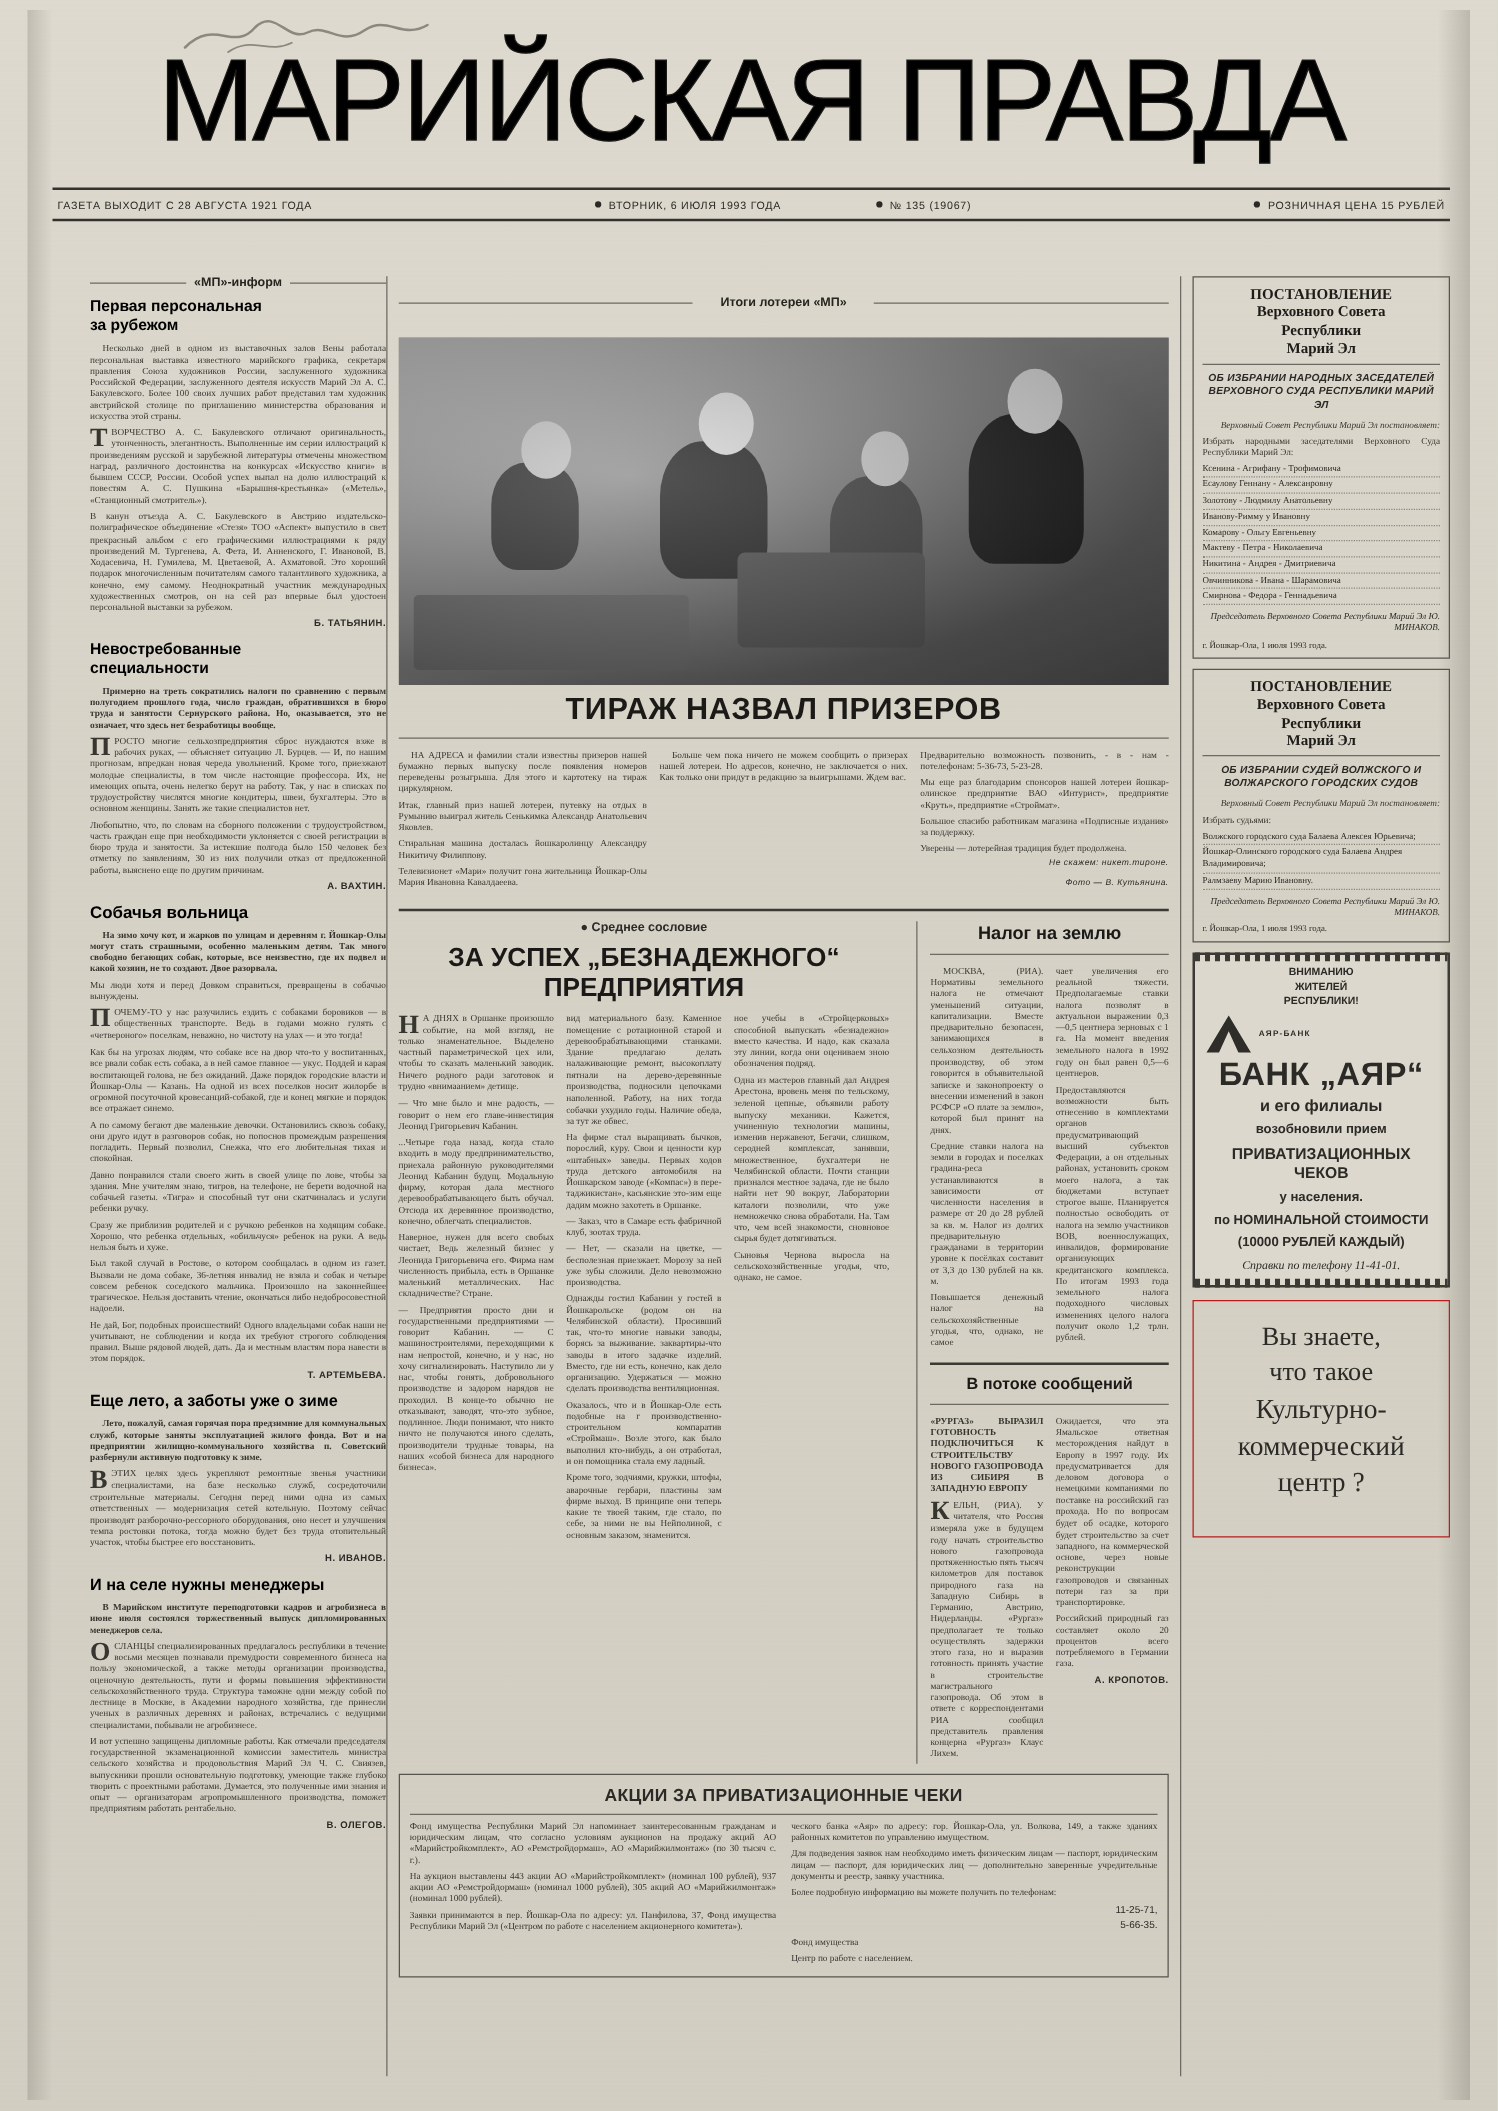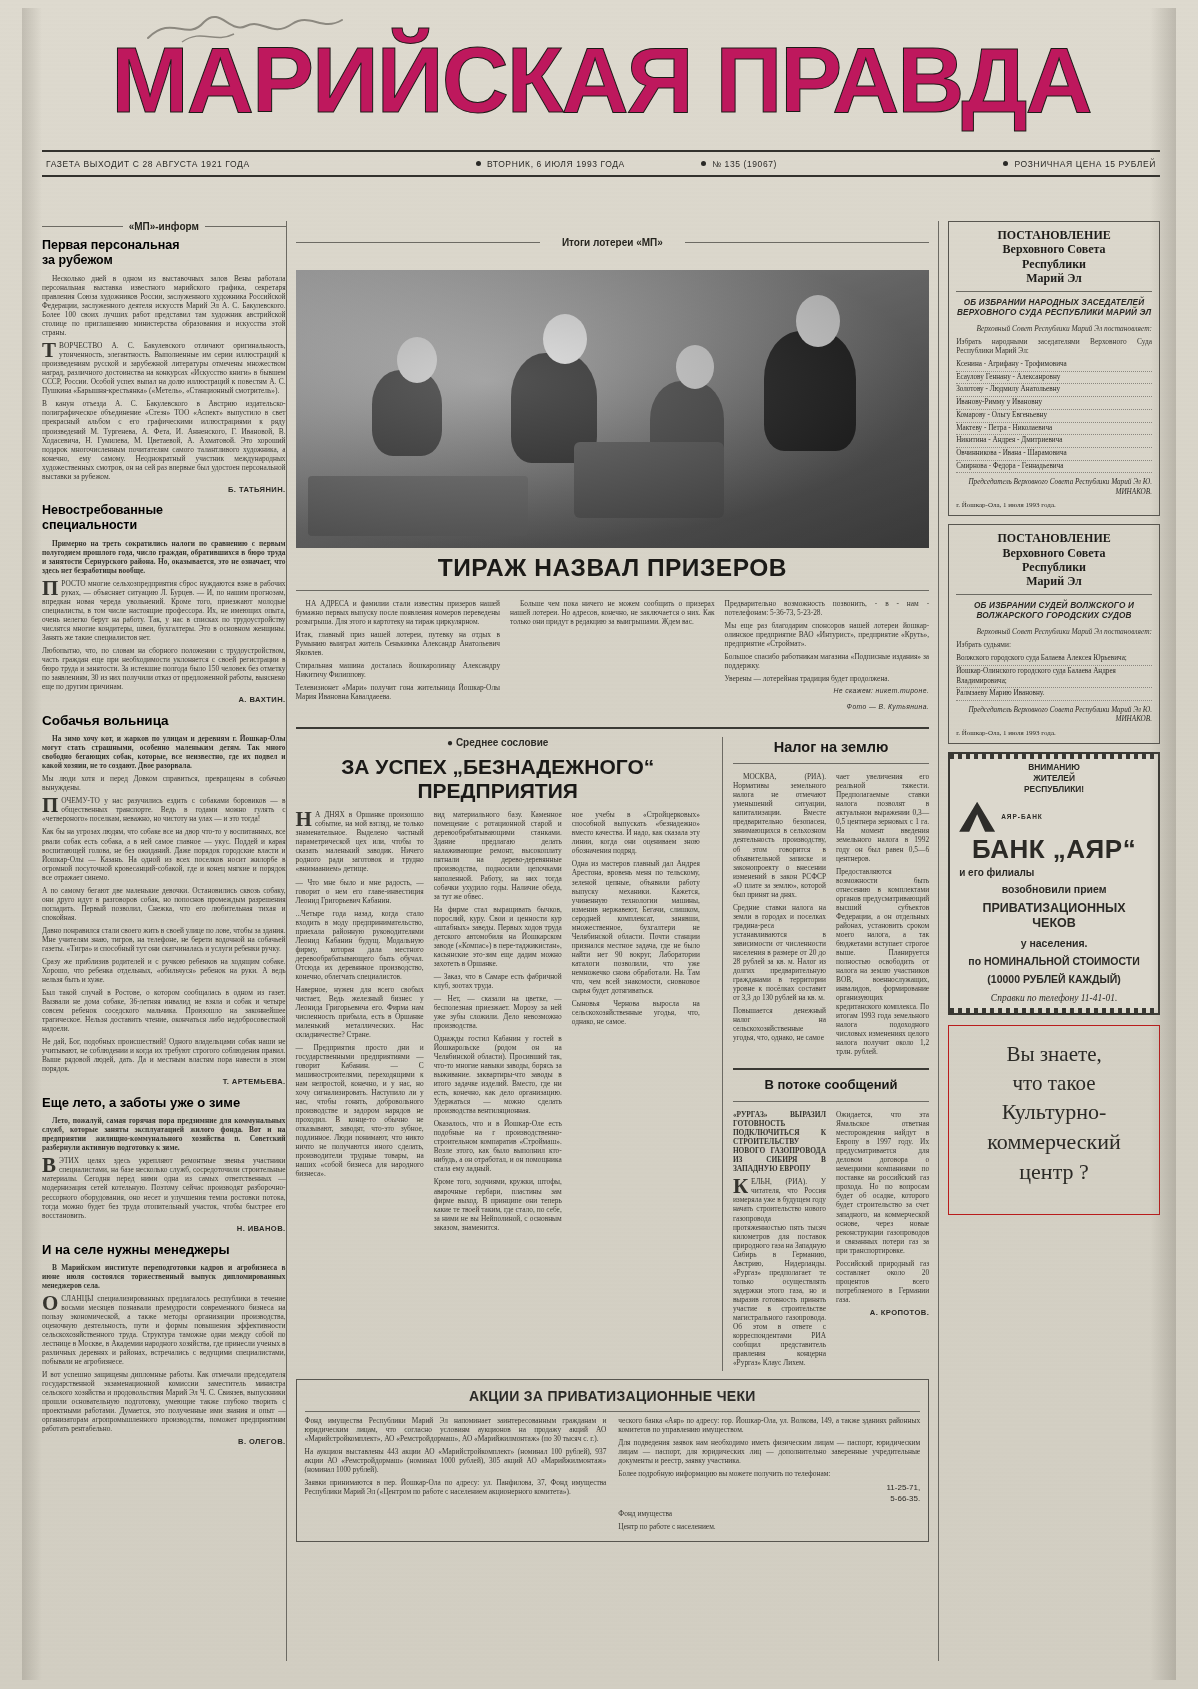--- a/index.html
+++ b/index.html
@@ -16,40 +16,40 @@
     background:linear-gradient(180deg,#dedacf 0%,#d6d2c6 40%,#d2cec2 100%);
   }
   .noise{position:absolute;inset:0;opacity:.25;
     background-image:repeating-linear-gradient(0deg,rgba(0,0,0,.03) 0px,rgba(0,0,0,0) 2px,rgba(0,0,0,.02) 4px);}
   .sheet{position:absolute;left:22px;top:8px;width:1154px;height:1672px;}
 
   
   .masthead{position:absolute;left:20px;top:28px;width:1118px;text-align:center;}
   .masthead .title{
     font-family:"Liberation Sans", sans-serif;
-    font-weight:bold;font-size:93px;line-height:.95;
-    letter-spacing:-2px;color:#be185d;
+    font-weight:normal;font-size:93px;line-height:.95;
+    letter-spacing:-2px;color:#000000;
     -webkit-text-stroke:1px #1c1b18;
   }
   .rule{height:2px;background:#33322e;}
   .masthead .rule-wrap{margin-top:26px;}
   .mast-info{
     display:flex;justify-content:space-between;align-items:center;
     font-family:"Liberation Sans", sans-serif;
     font-size:8.5px;letter-spacing:.6px;color:#2a2926;
     padding:7px 4px 6px 4px;text-transform:uppercase;
   }
   .mast-info .mid{display:flex;gap:76px;}
   .dot{display:inline-block;width:5px;height:5px;border-radius:50%;background:#2a2926;margin-right:6px;vertical-align:1px;}
 
   
   .body{position:absolute;left:20px;top:213px;width:1118px;height:1440px;}
   .cols{display:flex;gap:0;height:100%;}
   .col{position:relative;}
-  .col-a{width:246px;padding-right:0;}
+  .col-a{width:246px;padding-right:0;margin-left:30px;}
   .col-mid{width:640px;padding:0 9px;border-left:1px solid #6c6a63;border-right:1px solid #6c6a63;}
   .col-d{width:214px;padding-left:9px;}
 
   h2.head{
     font-family:"Liberation Sans", sans-serif;
     font-weight:bold;text-align:left;color:#000000;
   }
   .kicker{
     font-family:"Liberation Sans", sans-serif;
     font-size:10px;font-weight:bold;text-align:center;color:#26251f;
@@ -118,21 +118,21 @@
   
   .bank{
     border:2px solid #3a3934;padding:8px 9px 10px 9px;margin-top:8px;position:relative;
     background:#dcd8cd;
   }
   .bank .zig{position:absolute;left:0;right:0;height:7px;background:
     repeating-linear-gradient(90deg,#3a3934 0 4px,transparent 4px 8px);}
   .bank .zig.top{top:-2px;} .bank .zig.bot{bottom:-2px;}
   .bank .attn{font-family:"Liberation Sans",sans-serif;font-size:8.4px;font-weight:bold;text-align:center;line-height:1.35;margin-bottom:6px;}
   .bank .name{font-family:"Liberation Sans",sans-serif;font-size:26px;font-weight:bold;text-align:center;letter-spacing:.5px;}
-  .bank .sub{font-family:"Liberation Sans",sans-serif;font-size:10px;font-weight:bold;text-align:left;margin-top:2px;}
+  .bank .sub{font-family:"Liberation Sans",sans-serif;font-size:13px;font-weight:bold;text-align:center;margin-top:2px;}
   .bank .line{font-family:"Liberation Sans",sans-serif;font-size:12.5px;font-weight:bold;text-align:center;line-height:1.25;margin-top:5px;}
   .bank .line.sm{font-size:10.5px;}
   .bank .body{font-size:10px;text-align:center;line-height:1.35;margin-top:5px;font-family:"Liberation Serif",serif;}
   .bank .tel{font-size:9.5px;text-align:center;font-style:italic;margin-top:7px;}
   .bank .logo{display:flex;align-items:center;gap:6px;justify-content:flex-start;margin-bottom:2px;}
   .bank .logo .mark{width:36px;height:30px;background:#2e2d2a;clip-path:polygon(0 100%,50% 0,100% 100%,72% 100%,50% 42%,28% 100%);}
   .bank .logo .mtxt{font-family:"Liberation Sans",sans-serif;font-size:6.5px;font-weight:bold;letter-spacing:1px;}
 
   .culture{
     border:1px solid #b91c1c;margin-top:10px;padding:14px 8px 28px 8px;text-align:center;

